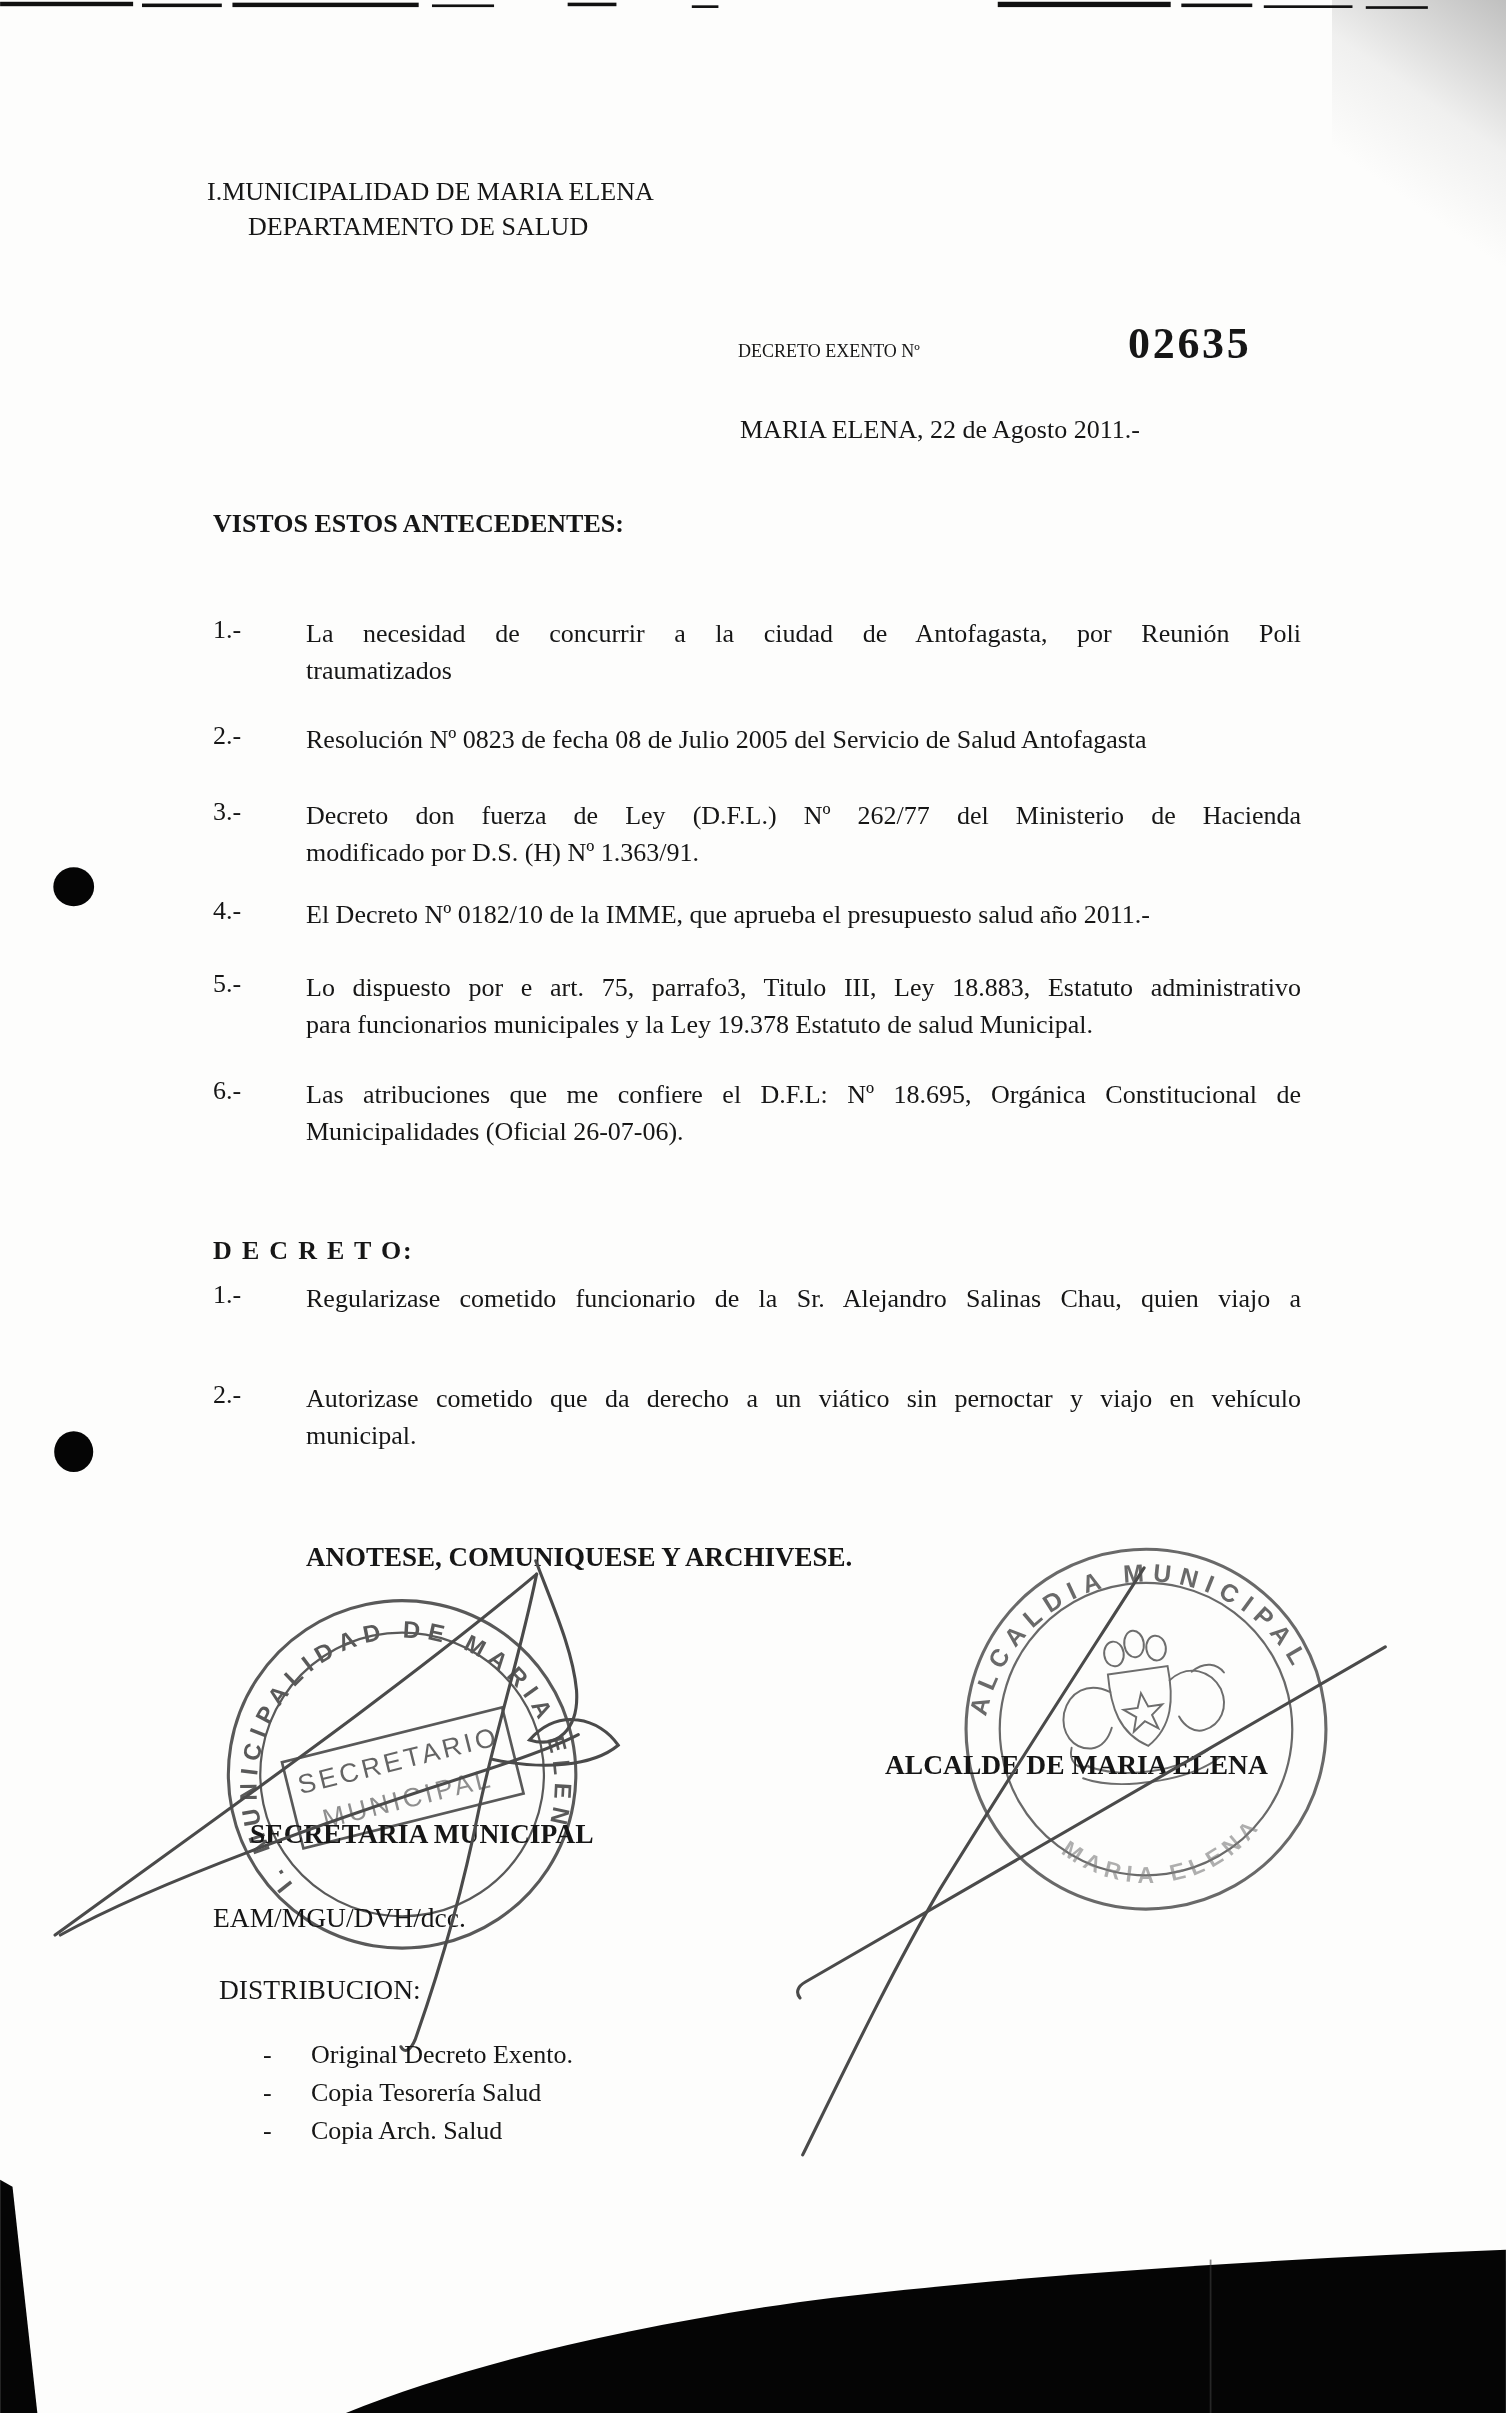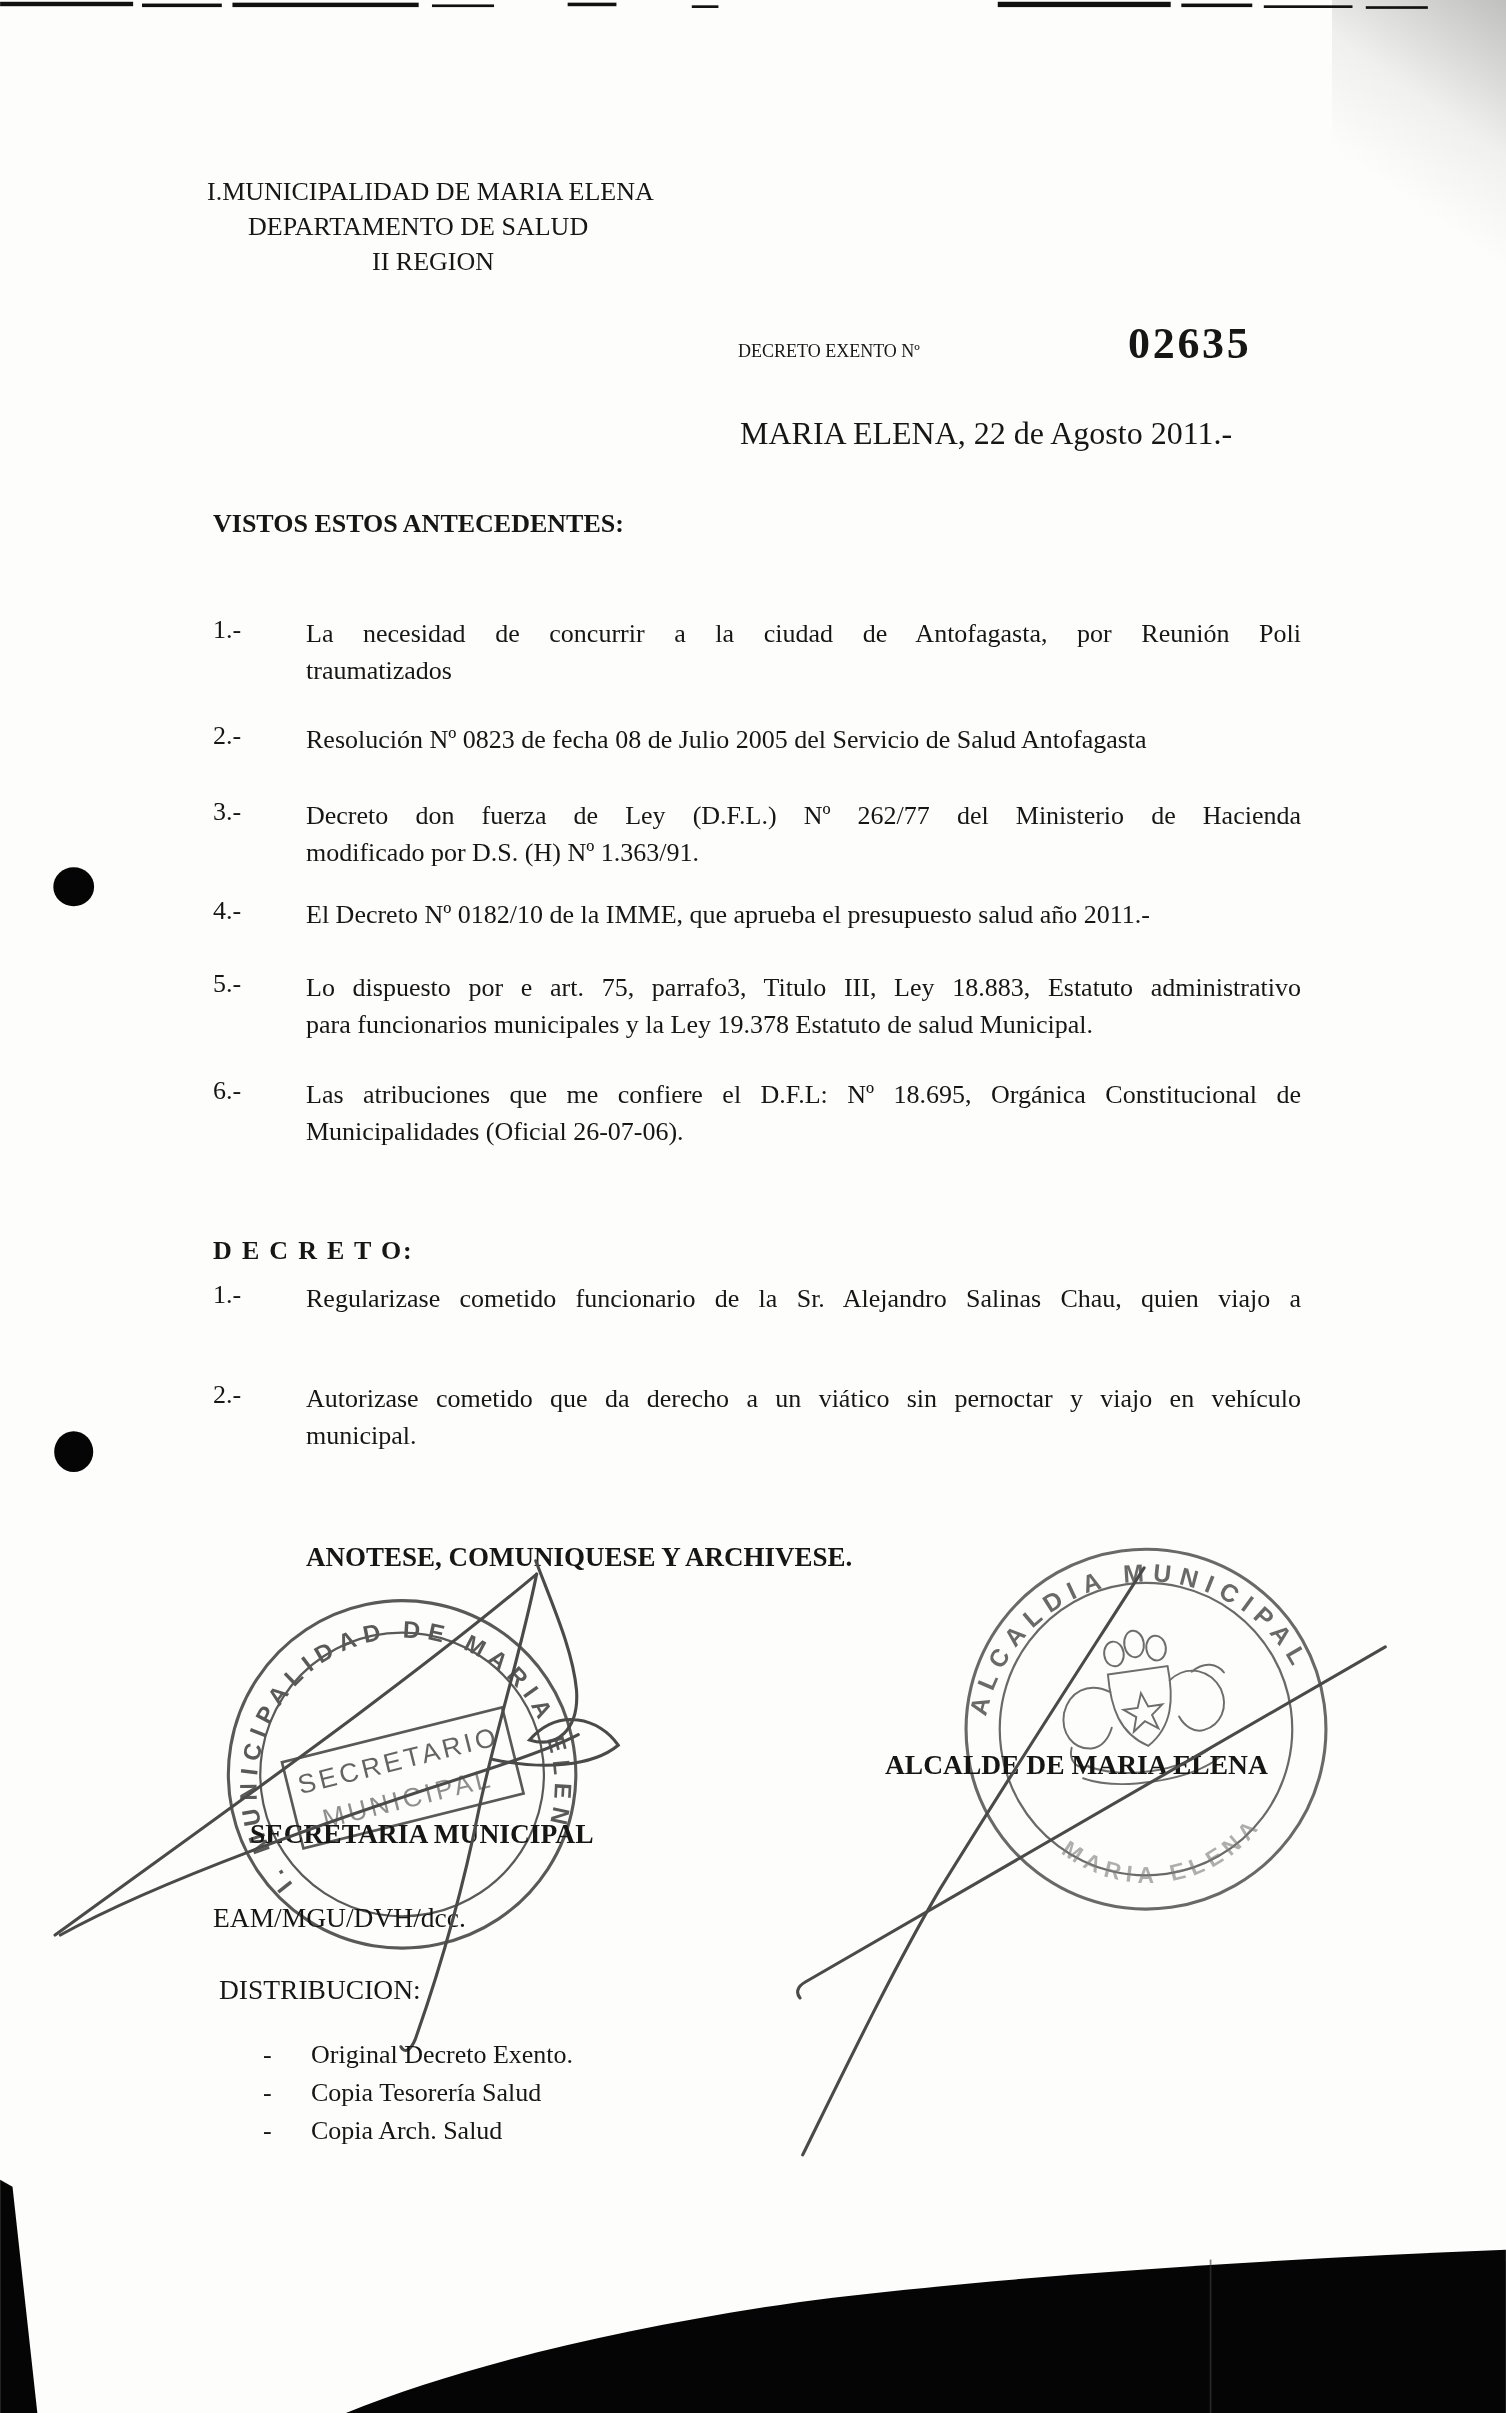--- a/index.html
+++ b/index.html
@@ -11,21 +11,21 @@
     padding-left:48px;
   }
   .abs{position:absolute;}
   
   #letterhead{left:207px;top:174px;font-size:26px;line-height:35px;}
   #lh2{padding-left:41px;}
   #lh3{padding-left:165px;}
   
   #decree-line{left:738px;top:341px;font-size:18px;}
   #decree-number{left:1128px;top:318px;font-size:44px;font-weight:700;letter-spacing:2.7px;}
-  #dateline{left:740px;top:415px;font-size:32px;text-align:center;}
+  #dateline{left:740px;top:415px;font-size:26px;text-align:center;}
   
   #vistos-heading{left:213px;top:509px;font-size:26px;font-weight:700;}
   #decreto-heading{left:213px;top:1236px;font-size:26px;font-weight:700;letter-spacing:1.8px;}
   #closing-line{left:306px;top:1542px;font-size:27px;font-weight:700;}
   
   .doc-item{position:absolute;left:0;top:0;width:1506px;}
   .item-num{position:absolute;left:213px;top:0;font-size:26px;}
   .item-text{position:absolute;left:306px;top:0;width:995px;font-size:26px;line-height:37px;}
   .item-text .line{text-align:left;}
   .item-text .line.full{text-align:justify;text-align-last:justify;}
@@ -46,21 +46,20 @@
 </head>
 <body>
 
 <div id="page">
 
   <div id="corner-shade" class="abs"></div>
 
   <div id="letterhead" class="abs">
     <div id="lh1">I.MUNICIPALIDAD DE MARIA ELENA</div>
     <div id="lh2">DEPARTAMENTO DE SALUD</div>
-    <div id="lh3">II REGION</div>
   </div>
 
   <div id="decree-line" class="abs">DECRETO EXENTO Nº</div>
   <div id="decree-number" class="abs">02635</div>
   <div id="dateline" class="abs">MARIA ELENA,  22 de Agosto 2011.-</div>
 
   <div id="vistos-heading" class="abs">VISTOS ESTOS ANTECEDENTES:</div>
   <div id="vistos-list">
       <div class="doc-item" style="top: 615px;">
         <div class="item-num">1.-</div>

